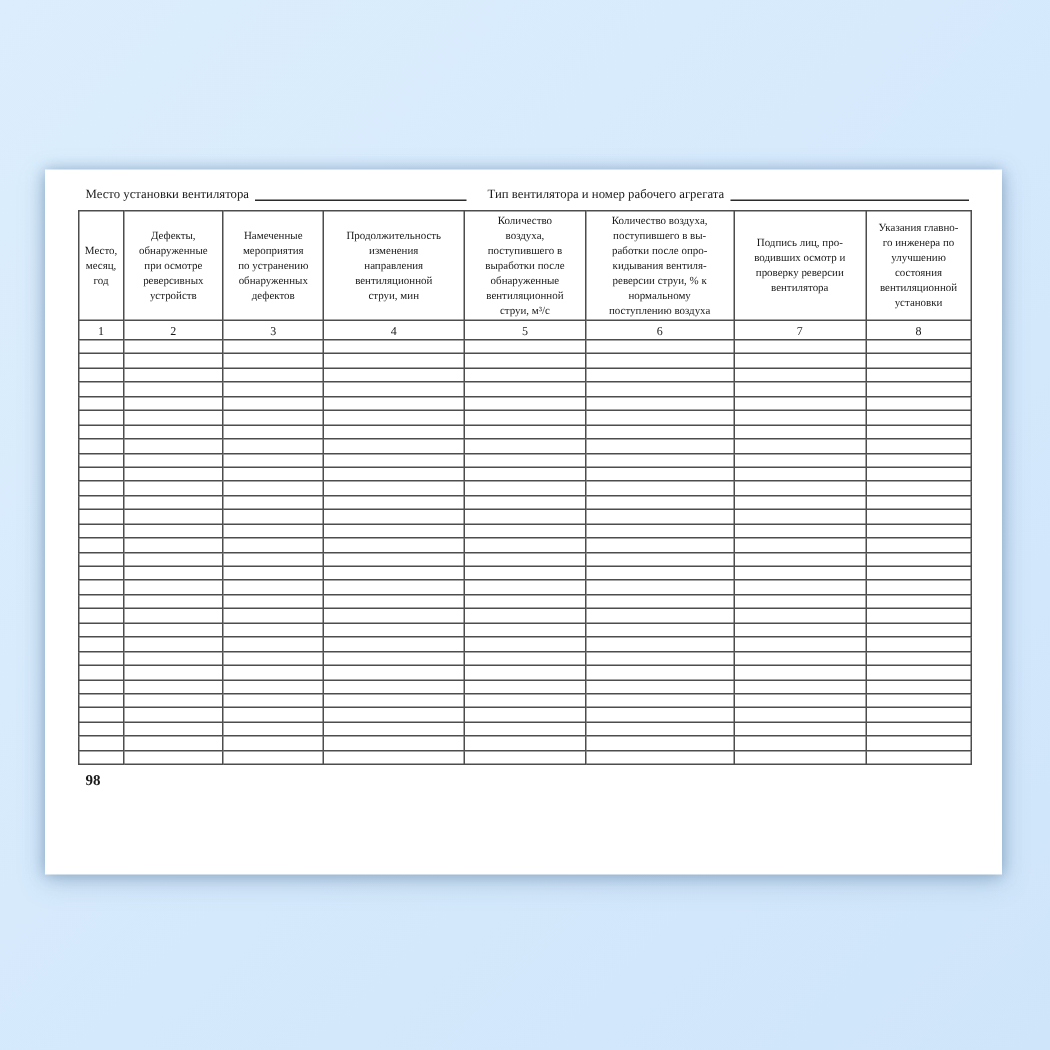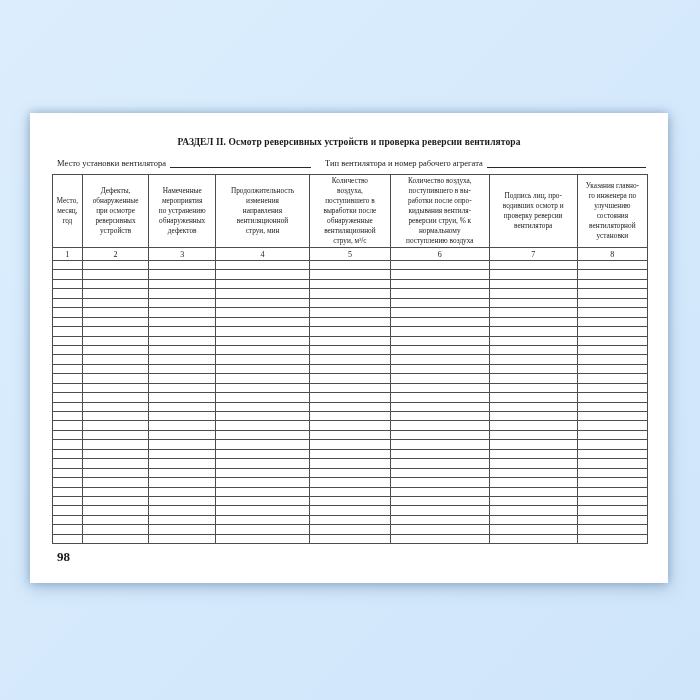--- a/index.html
+++ b/index.html
@@ -72,31 +72,30 @@
     padding: 0;
   }
   td.body-cell {
     height: 8.45px;
     padding: 0;
     font-size: 1px;
     line-height: 1;
   }
   .pagenum {
     margin: 5px 0 0 27px;
-    font-size: 13px;
+    font-size: 10px;
     font-weight: bold;
   }
 </style>
 </head>
 <body>
 
 <div class="bg">
   <div class="sheet">
 
-    <div class="title">РАЗДЕЛ II. Осмотр реверсивных устройств и проверка реверсии вентилятора</div>
 
     <div class="fields-row">
       <div class="field field-location">
         <span class="field-label">Место установки вентилятора</span>
         <span class="field-line"></span>
       </div>
       <div class="field field-fantype">
         <span class="field-label">Тип вентилятора и номер рабочего агрегата</span>
         <span class="field-line"></span>
       </div>
@@ -148,21 +147,21 @@
 нормальному
 поступлению воздуха</th>
             <th class="header-cell">Подпись лиц, про-
 водивших осмотр и
 проверку реверсии
 вентилятора</th>
             <th class="header-cell">Указания главно-
 го инженера по
 улучшению
 состояния
-вентиляторной
+вентиляционной
 установки</th>
           </tr>
           <tr>
             <th class="num-cell">1</th>
             <th class="num-cell">2</th>
             <th class="num-cell">3</th>
             <th class="num-cell">4</th>
             <th class="num-cell">5</th>
             <th class="num-cell">6</th>
             <th class="num-cell">7</th>

